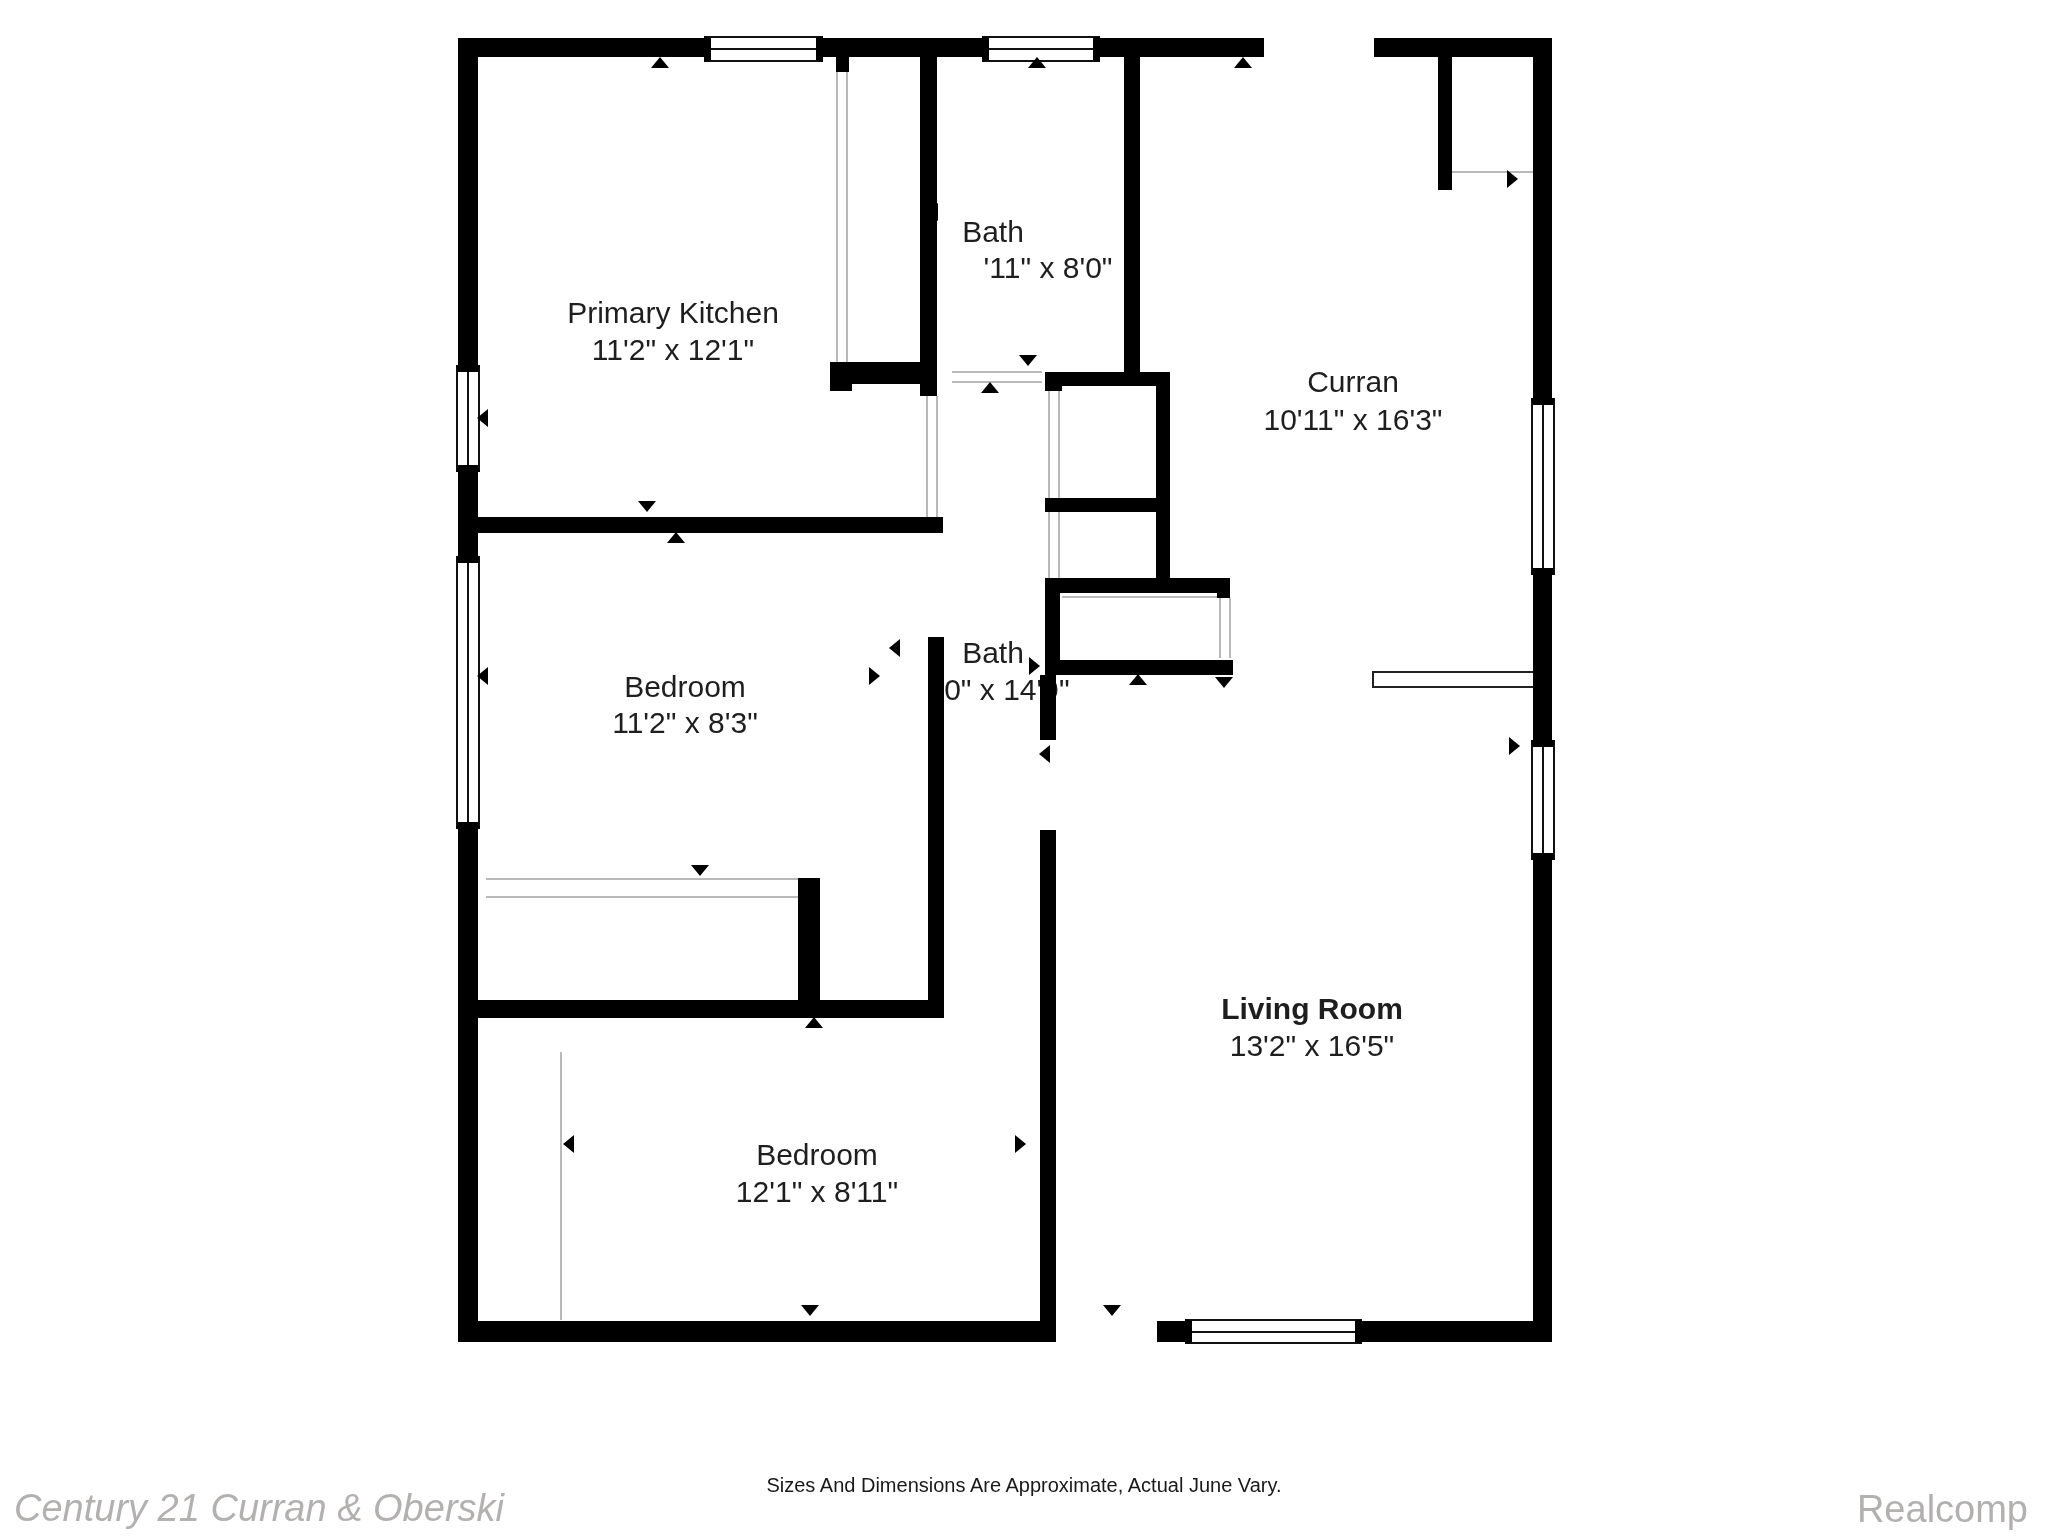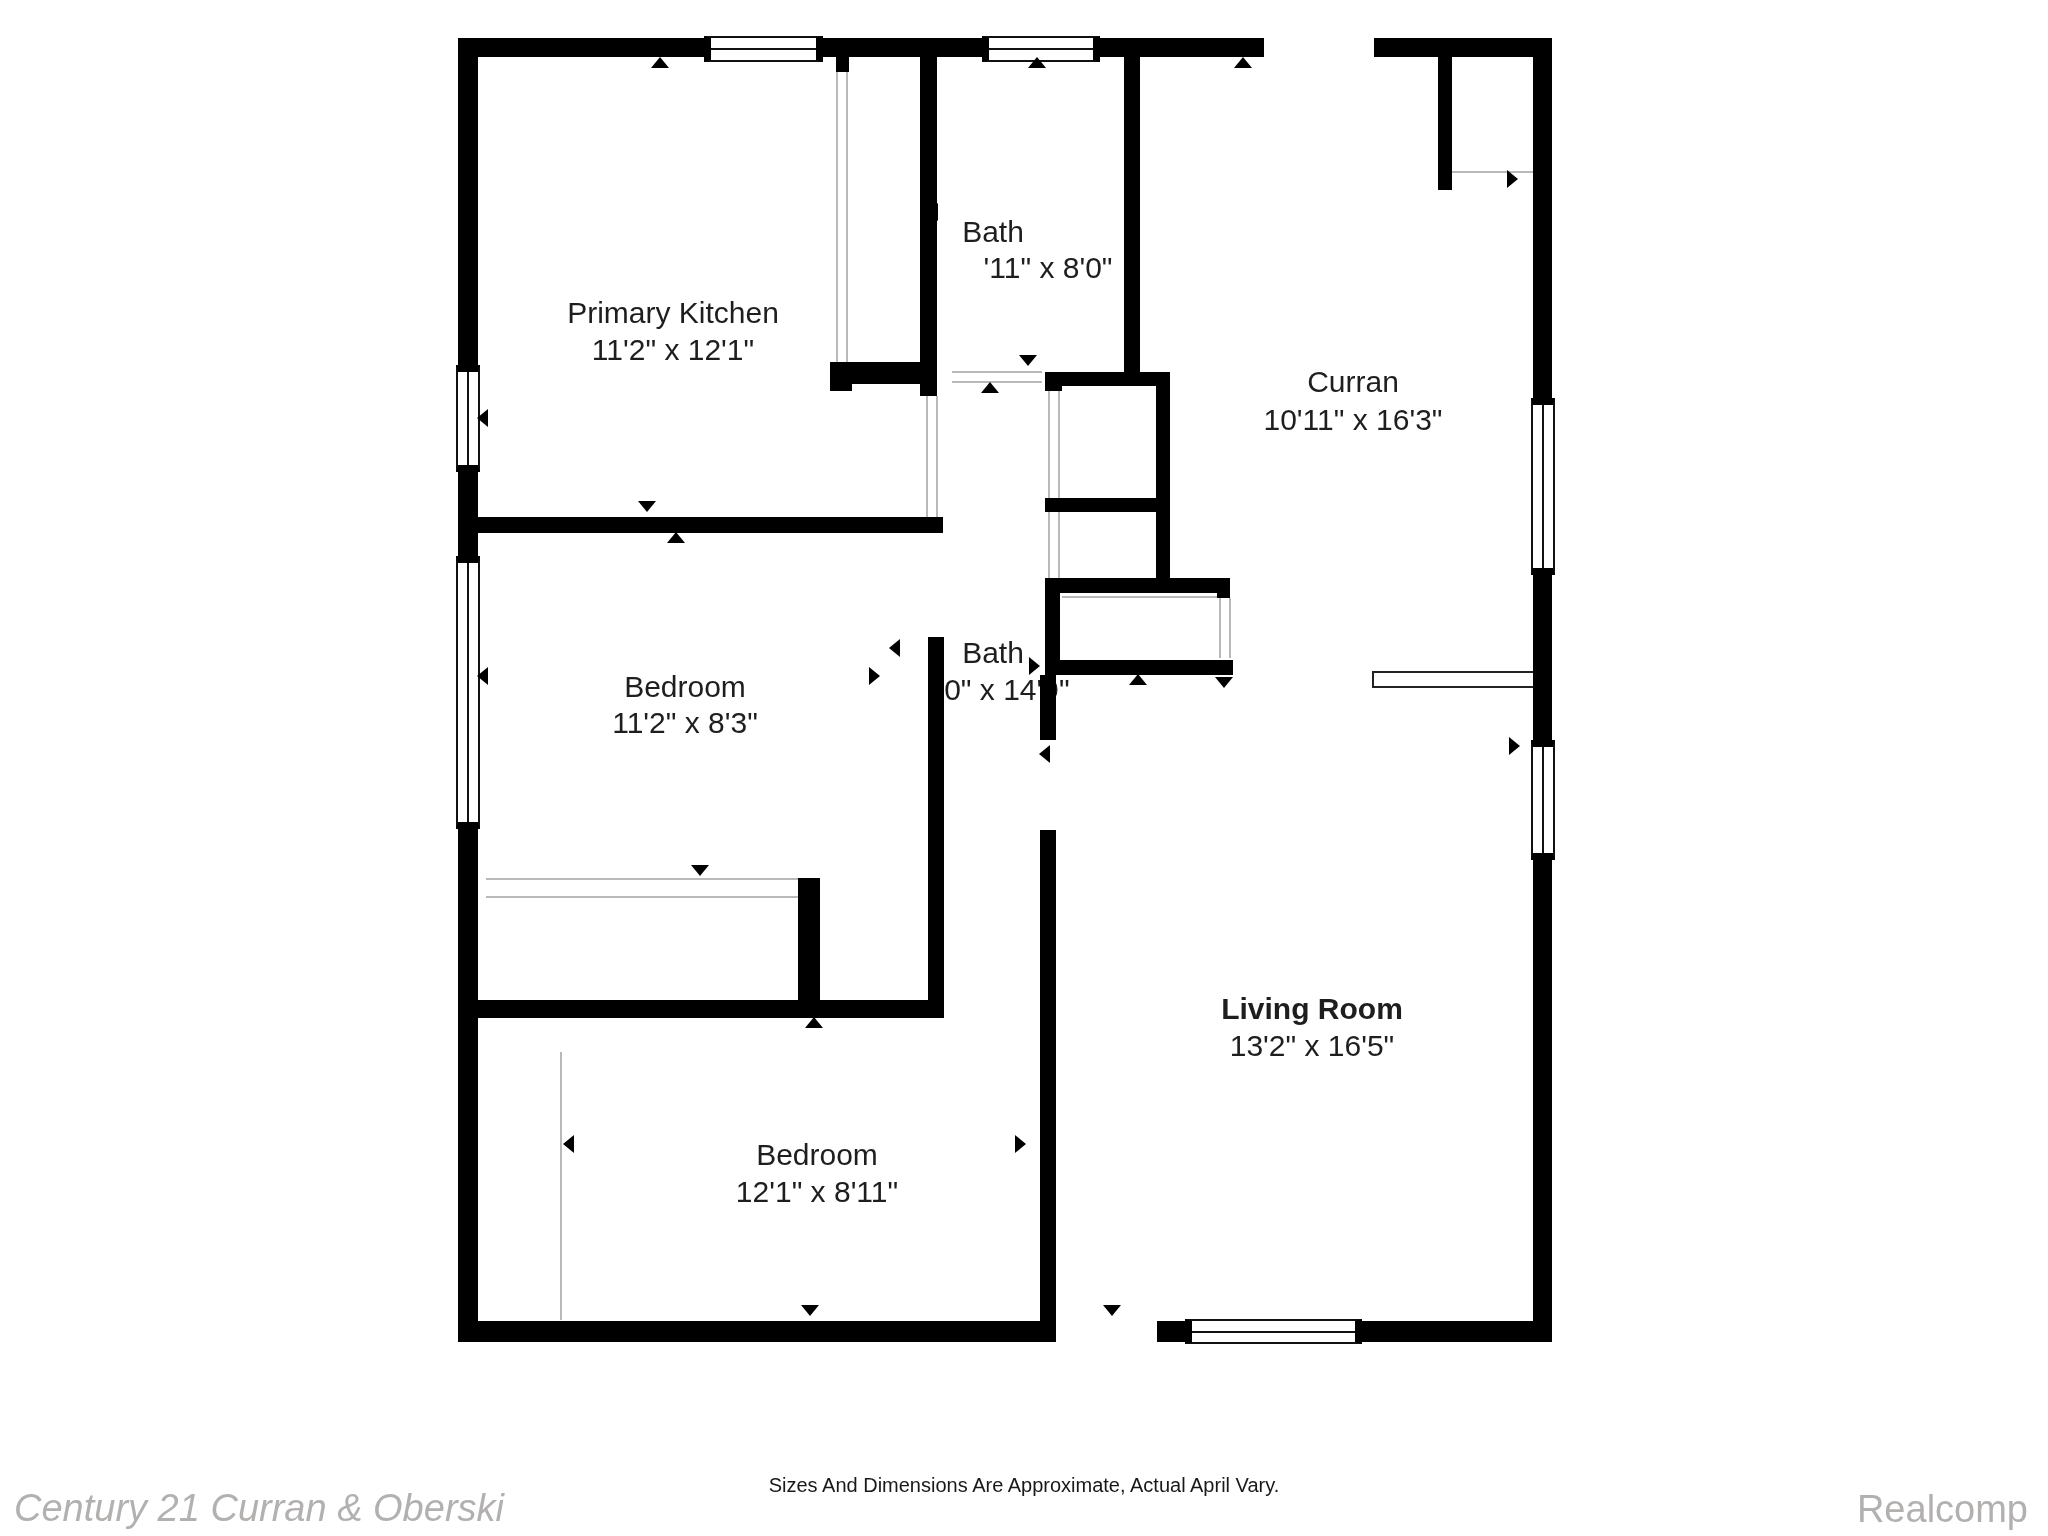--- a/index.html
+++ b/index.html
@@ -151,14 +151,14 @@
     <div class="room-label" style="left: 685px; top: 723px;">11'2" x 8'3"</div>
     <div class="room-label" style="left: 993px; top: 653px;">Bath</div>
     <div class="room-label" style="left: 1004px; top: 690px;">'0" x 14'9"</div>
     <div class="room-label" style="left: 1312px; top: 1009px; font-weight: bold;">Living Room</div>
     <div class="room-label" style="left: 1312px; top: 1046px;">13'2" x 16'5"</div>
     <div class="room-label" style="left: 817px; top: 1155px;">Bedroom</div>
     <div class="room-label" style="left: 817px; top: 1192px;">12'1" x 8'11"</div>
   </div>
 
 <div class="brand" id="brand-left">Century 21 Curran &amp; Oberski</div>
-<div id="disclaimer">Sizes And Dimensions Are Approximate, Actual April Vary.</div>
+<div id="disclaimer">Sizes And Dimensions Are Approximate, Actual June Vary.</div>
 <div class="brand" id="brand-right">Realcomp</div>
 
 </body></html>

